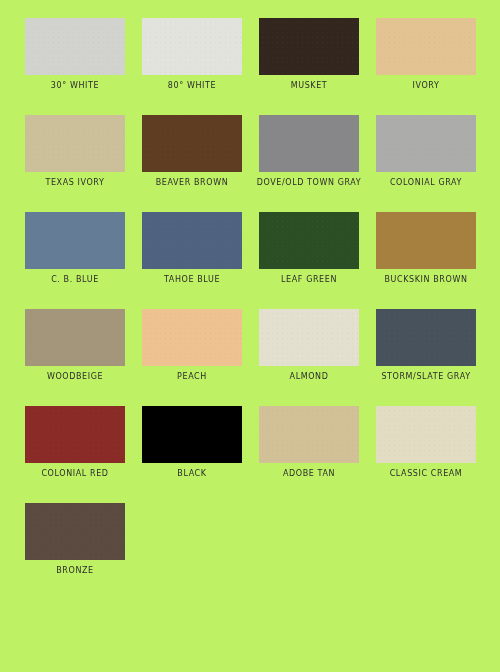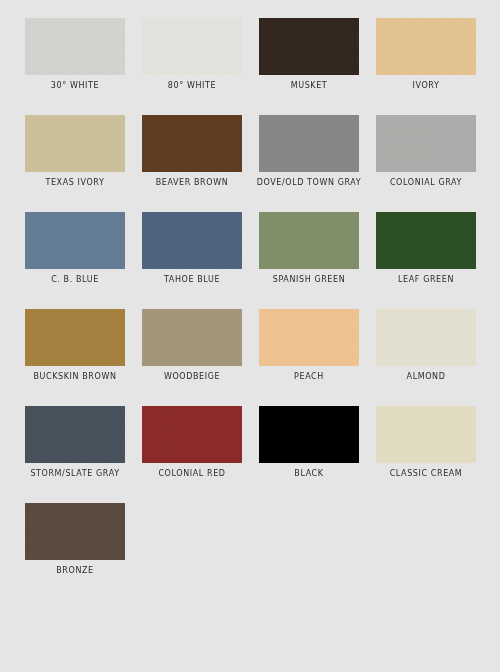--- a/index.html
+++ b/index.html
@@ -13,21 +13,21 @@
     height: 672px;
     overflow: hidden;
     font-family: "DejaVu Sans", sans-serif;
     -webkit-font-smoothing: none;
   }
 
   #swatch-chart {
     position: relative;
     width: 500px;
     height: 672px;
-    background: #e5e5e5;
+    background: #bef264;
     box-sizing: border-box;
     padding: 18px 25px 0 25px;
   }
 
   .swatch-grid {
     display: grid;
     grid-template-columns: repeat(4, 100px);
     column-gap: 17px;
     row-gap: 24px;
     width: 451px;
@@ -126,24 +126,20 @@
       </div>
       <div class="swatch-cell">
         <div class="swatch-chip" title="C. B. BLUE" style="background-color: rgb(100, 124, 149);"></div>
         <div class="swatch-label">C. B. BLUE</div>
       </div>
       <div class="swatch-cell">
         <div class="swatch-chip" title="TAHOE BLUE" style="background-color: rgb(79, 99, 128);"></div>
         <div class="swatch-label">TAHOE BLUE</div>
       </div>
       <div class="swatch-cell">
-        <div class="swatch-chip" title="SPANISH GREEN" style="background-color: rgb(127, 142, 102);"></div>
-        <div class="swatch-label">SPANISH GREEN</div>
-      </div>
-      <div class="swatch-cell">
         <div class="swatch-chip" title="LEAF GREEN" style="background-color: rgb(44, 78, 37);"></div>
         <div class="swatch-label">LEAF GREEN</div>
       </div>
       <div class="swatch-cell">
         <div class="swatch-chip" title="BUCKSKIN BROWN" style="background-color: rgb(165, 128, 63);"></div>
         <div class="swatch-label">BUCKSKIN BROWN</div>
       </div>
       <div class="swatch-cell">
         <div class="swatch-chip" title="WOODBEIGE" style="background-color: rgb(163, 150, 123);"></div>
         <div class="swatch-label">WOODBEIGE</div>
@@ -162,20 +158,24 @@
       </div>
       <div class="swatch-cell">
         <div class="swatch-chip" title="COLONIAL RED" style="background-color: rgb(139, 43, 39);"></div>
         <div class="swatch-label">COLONIAL RED</div>
       </div>
       <div class="swatch-cell">
         <div class="swatch-chip flat" title="BLACK" style="background-color: rgb(0, 0, 0);"></div>
         <div class="swatch-label">BLACK</div>
       </div>
       <div class="swatch-cell">
+        <div class="swatch-chip" title="ADOBE TAN" style="background-color: rgb(210, 192, 151);"></div>
+        <div class="swatch-label">ADOBE TAN</div>
+      </div>
+      <div class="swatch-cell">
         <div class="swatch-chip" title="CLASSIC CREAM" style="background-color: rgb(226, 220, 195);"></div>
         <div class="swatch-label">CLASSIC CREAM</div>
       </div>
       <div class="swatch-cell">
         <div class="swatch-chip" title="BRONZE" style="background-color: rgb(90, 74, 64);"></div>
         <div class="swatch-label">BRONZE</div>
       </div>
     </div>
 </div>
 

